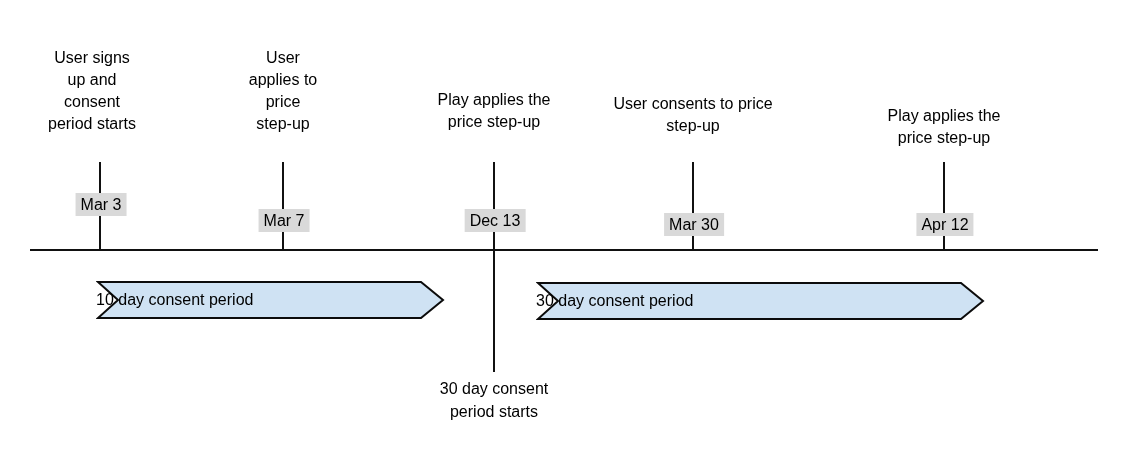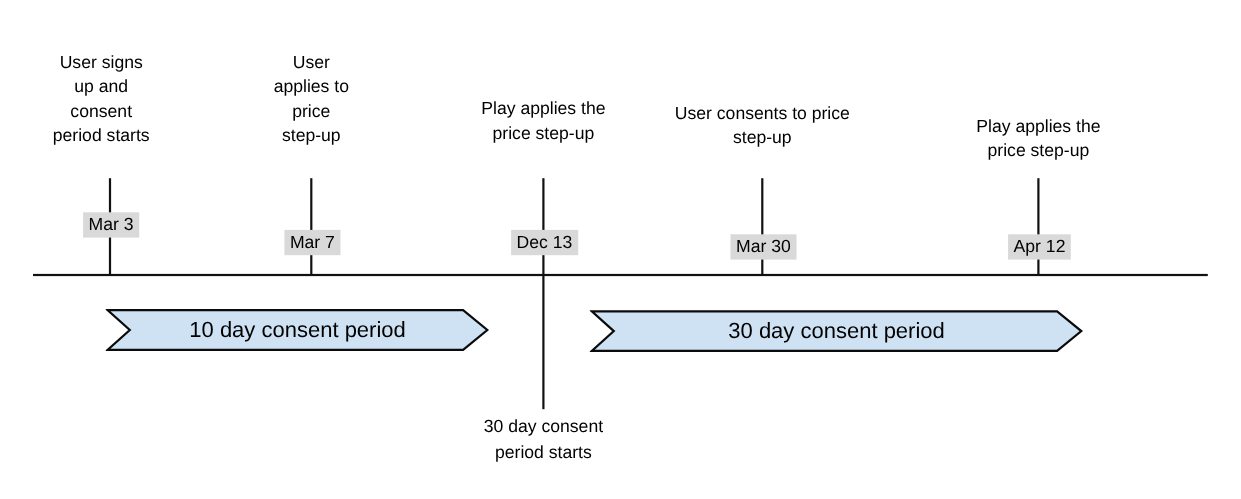--- a/index.html
+++ b/index.html
@@ -59,22 +59,22 @@
     stroke: #0b0b0b;
     stroke-width: 2;
     stroke-linejoin: miter;
   }
   .period-label {
     position: absolute;
     left: 0;
     top: 50%;
     width: 100%;
     transform: translateY(-50%);
-    text-align: center;
-    font-size: 20px;
+    text-align: left;
+    font-size: 16px;
     line-height: 20px;
     z-index: 2;
   }
   
   .below-note {
     position: absolute;
     transform: translateX(-50%);
     text-align: center;
     white-space: pre-line;
     font-size: 16px;

